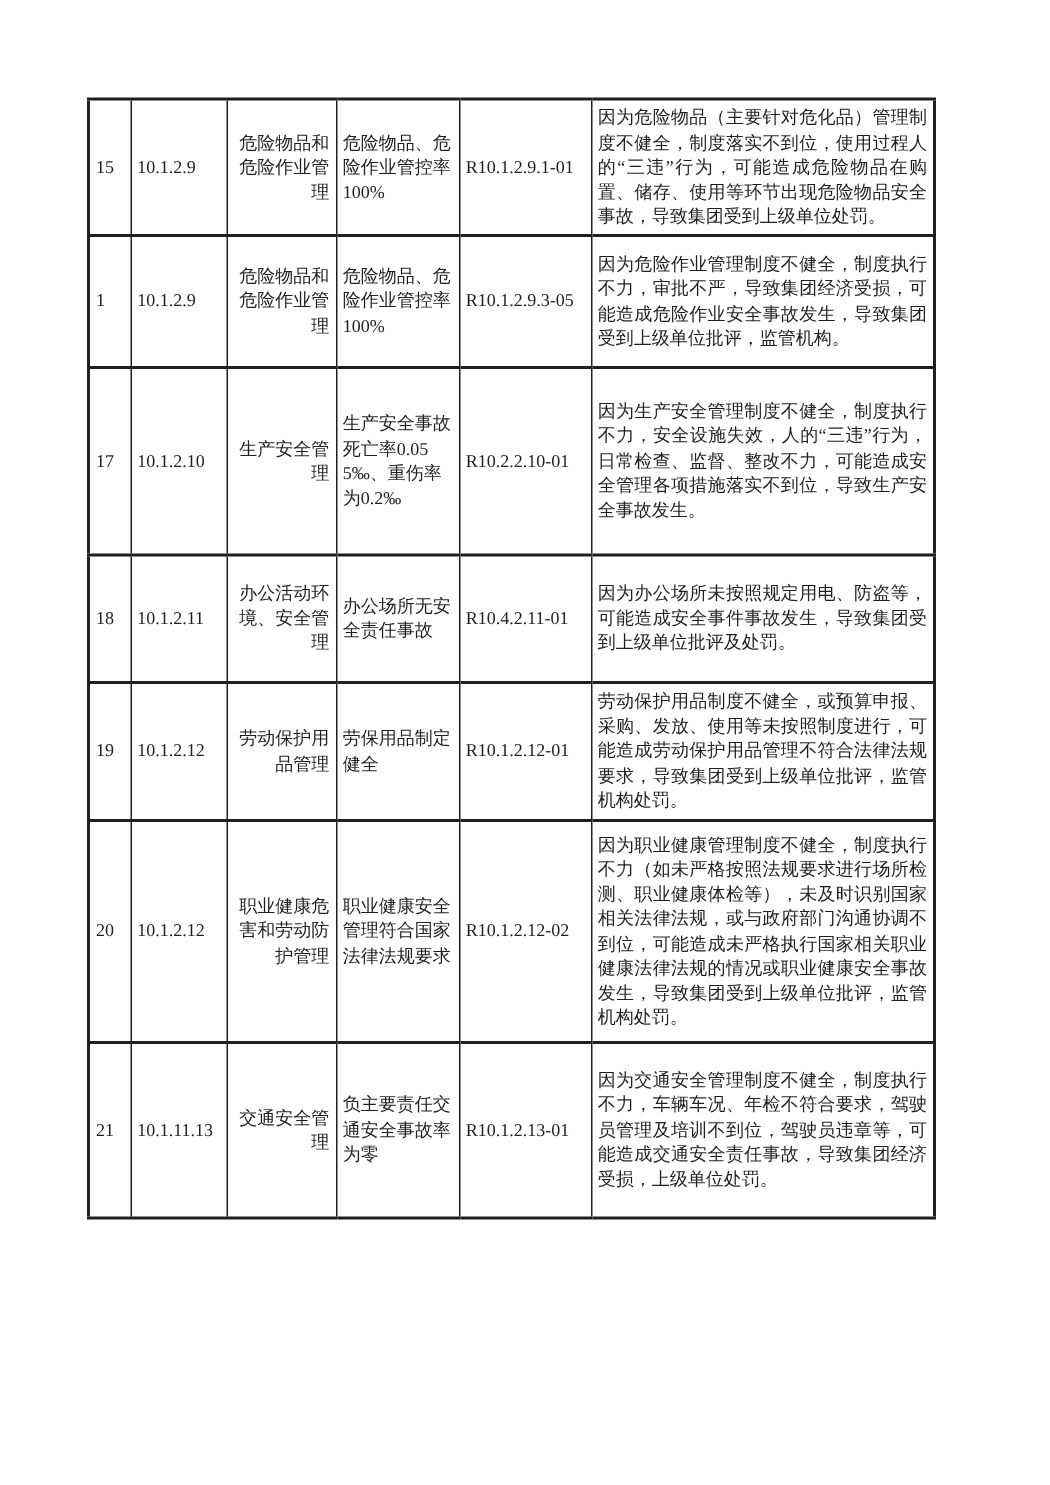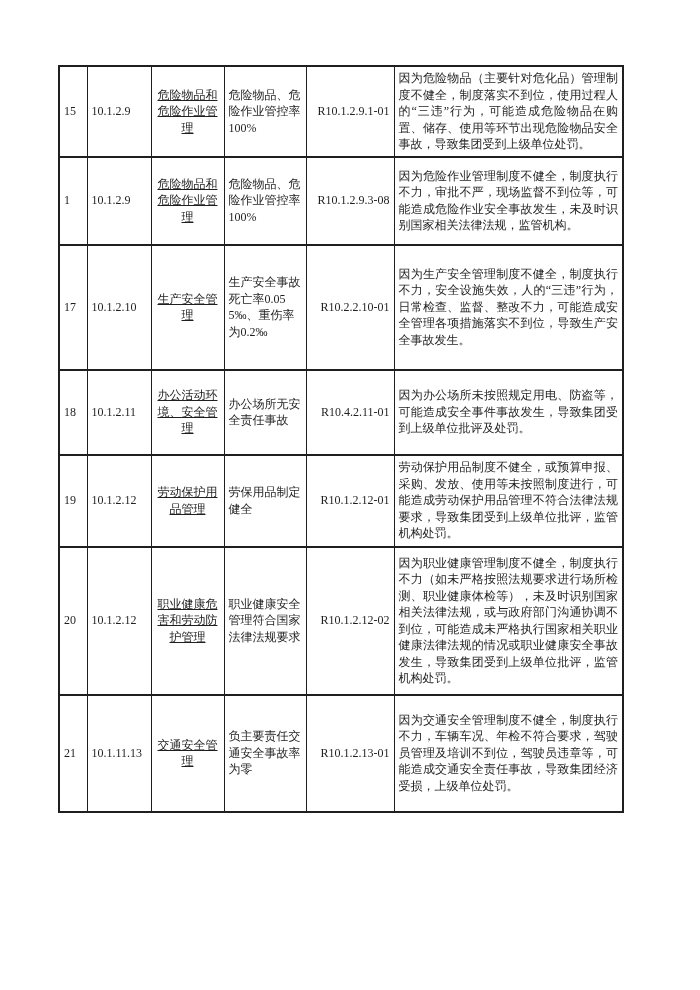--- a/index.html
+++ b/index.html
@@ -32,23 +32,23 @@
     border-bottom: 2px solid #1f1f1f;
     font-size: 12px;
     line-height: 16.5px;
     vertical-align: middle;
     padding: 3px 4px;
     overflow: hidden;
     word-break: break-all;
   }
   td.c1 { text-align: left; padding: 2px 1px; }
   td.c2 { text-align: left; padding: 2px 2px; }
-  td.c3 { text-align: center; padding: 3px 5px; text-decoration: underline; }
+  td.c3 { text-align: right; padding: 3px 5px; }
   td.c4 { text-align: left; padding: 3px 5px; }
-  td.c5 { text-align: right; padding: 2px 2px; font-size: 11.5px; white-space: nowrap; }
+  td.c5 { text-align: left; padding: 2px 2px; font-size: 11.5px; white-space: nowrap; }
   td.c6 { text-align: justify; padding: 4px 6px; }
 </style>
 </head>
 <body>
 
 <div class="page">
   <table class="risk-table">
     <colgroup>
       <col style="width:28px">
       <col style="width:64px">
@@ -64,22 +64,22 @@
         <td class="c3">危险物品和危险作业管理</td>
         <td class="c4">危险物品、危险作业管控率100%</td>
         <td class="c5">R10.1.2.9.1-01</td>
         <td class="c6">因为危险物品（主要针对危化品）管理制度不健全，制度落实不到位，使用过程人的“三违”行为，可能造成危险物品在购置、储存、使用等环节出现危险物品安全事故，导致集团受到上级单位处罚。</td>
       </tr>
       <tr style="height:88px">
         <td class="c1">1</td>
         <td class="c2">10.1.2.9</td>
         <td class="c3">危险物品和危险作业管理</td>
         <td class="c4">危险物品、危险作业管控率100%</td>
-        <td class="c5">R10.1.2.9.3-08</td>
-        <td class="c6">因为危险作业管理制度不健全，制度执行不力，审批不严，现场监督不到位等，可能造成危险作业安全事故发生，未及时识别国家相关法律法规，监管机构。</td>
+        <td class="c5">R10.1.2.9.3-05</td>
+        <td class="c6">因为危险作业管理制度不健全，制度执行不力，审批不严，导致集团经济受损，可能造成危险作业安全事故发生，导致集团受到上级单位批评，监管机构。</td>
       </tr>
       <tr style="height:125px">
         <td class="c1">17</td>
         <td class="c2">10.1.2.10</td>
         <td class="c3">生产安全管理</td>
         <td class="c4">生产安全事故死亡率0.055‰、重伤率为0.2‰</td>
         <td class="c5">R10.2.2.10-01</td>
         <td class="c6">因为生产安全管理制度不健全，制度执行不力，安全设施失效，人的“三违”行为，日常检查、监督、整改不力，可能造成安全管理各项措施落实不到位，导致生产安全事故发生。</td>
       </tr>
       <tr style="height:85px">

